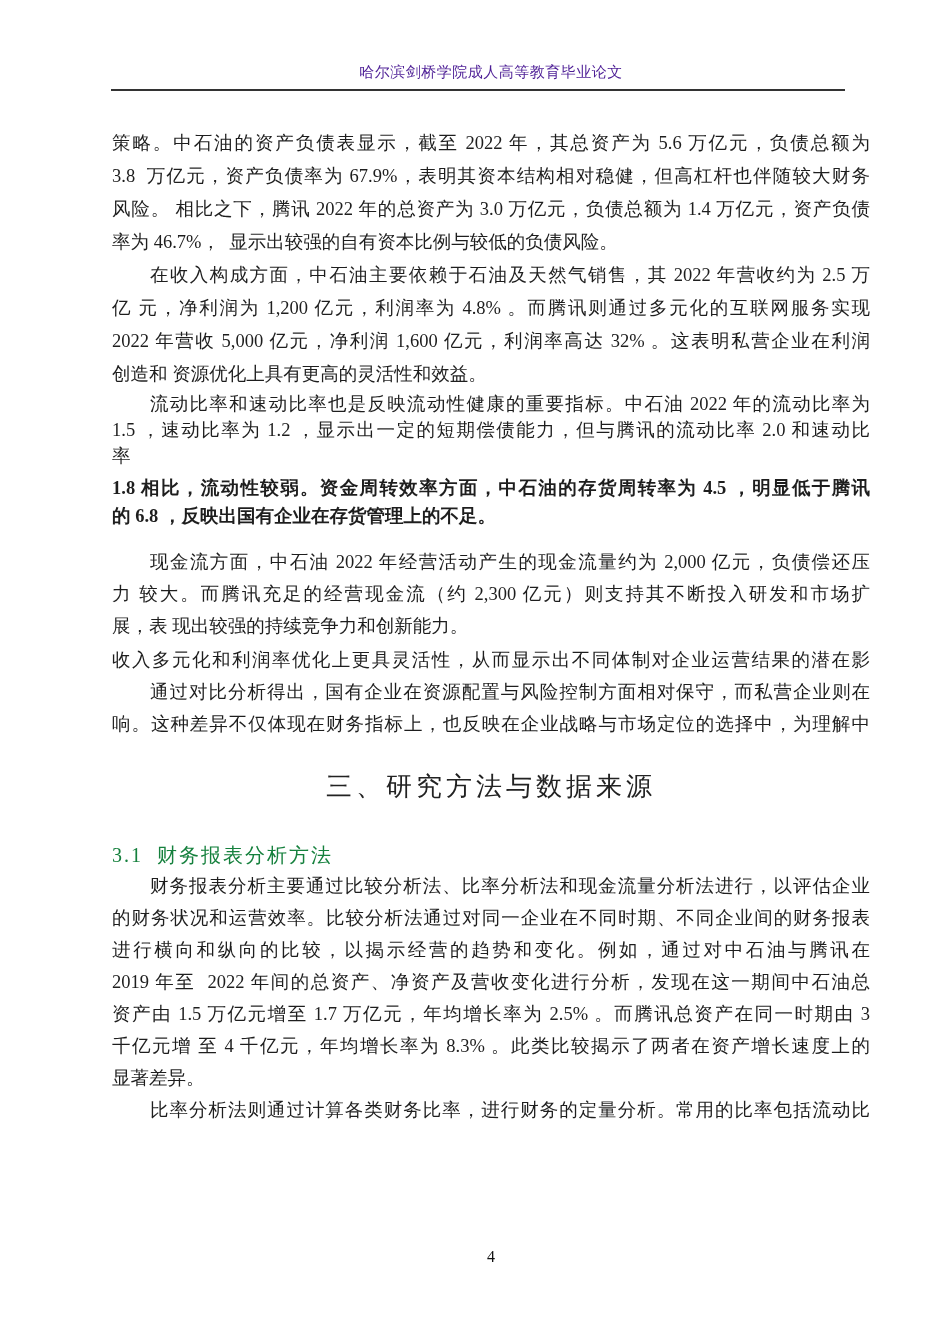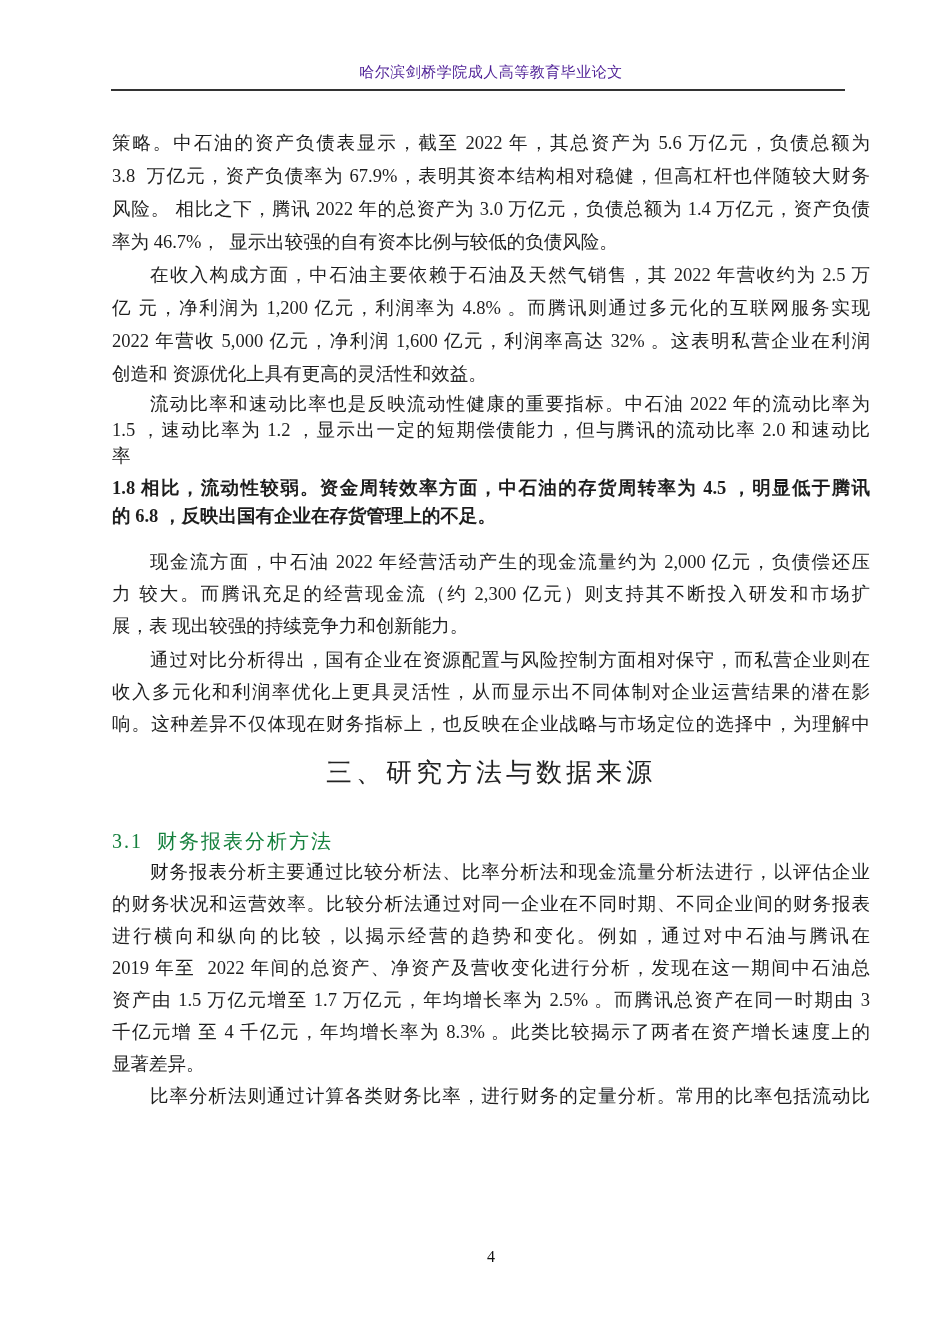--- a/index.html
+++ b/index.html
@@ -39,21 +39,21 @@
   .lh33 .line{line-height:33px;}
   .lh32 .line{line-height:32px;}
   .lh28 .line{line-height:28px;}
   .lh26 .line{line-height:26px;}
   .mt2{margin-top:2px;}
   .mt5{margin-top:5px;font-weight:bold;}
   .mt16{margin-top:16px;}
   .mt44{}
 
   .heading{
-    margin-top:12px;
+    margin-top:26px;
     font-size:26px;line-height:42px;letter-spacing:4px;
     text-align:center;font-weight:400;color:#222;
   }
   .subheading{
     margin-top:32px;
     font-size:20px;line-height:30px;letter-spacing:2px;
     white-space:pre-wrap;color:#15803d;
   }
 
   .footer-page-number{
@@ -93,22 +93,22 @@
         <div class="para lh28 mt5">
           <div class="line">1.8 相比，流动性较弱。资金周转效率方面，中石油的存货周转率为 4.5 ，明显低于腾讯</div>
           <div class="line short">的 6.8 ，反映出国有企业在存货管理上的不足。</div>
         </div>
         <div class="para lh32 mt16">
           <div class="line ind">现金流方面，中石油 2022 年经营活动产生的现金流量约为 2,000 亿元，负债偿还压</div>
           <div class="line">力 较大。而腾讯充足的经营现金流（约 2,300 亿元）则支持其不断投入研发和市场扩</div>
           <div class="line short">展，表 现出较强的持续竞争力和创新能力。</div>
         </div>
         <div class="para lh32 mt2">
+          <div class="line">收入多元化和利润率优化上更具灵活性，从而显示出不同体制对企业运营结果的潜在影</div>
           <div class="line ind">通过对比分析得出，国有企业在资源配置与风险控制方面相对保守，而私营企业则在</div>
-          <div class="line">收入多元化和利润率优化上更具灵活性，从而显示出不同体制对企业运营结果的潜在影</div>
           <div class="line">响。这种差异不仅体现在财务指标上，也反映在企业战略与市场定位的选择中，为理解中</div>
         </div>
       </div>
 
     <div class="heading">三、研究方法与数据来源</div>
 
     <div class="subheading">3.1  财务报表分析方法</div>
 
     <div>
         <div class="para lh32 mt44">

